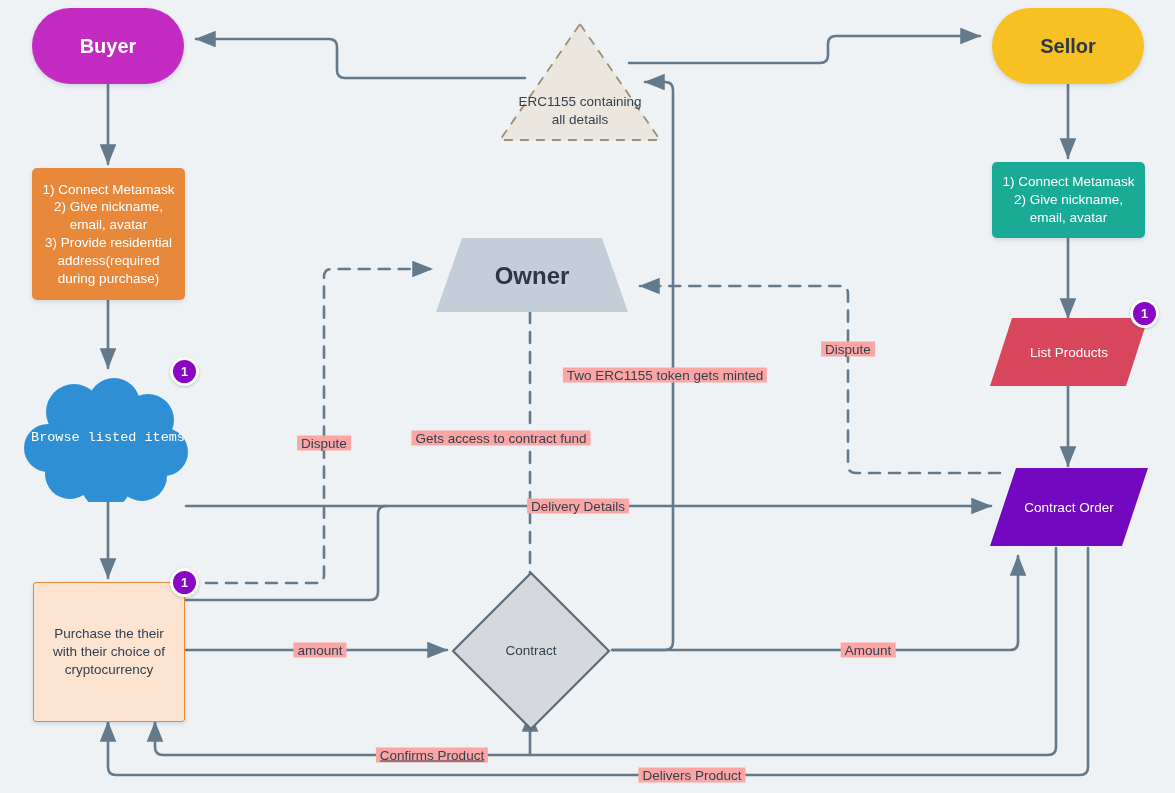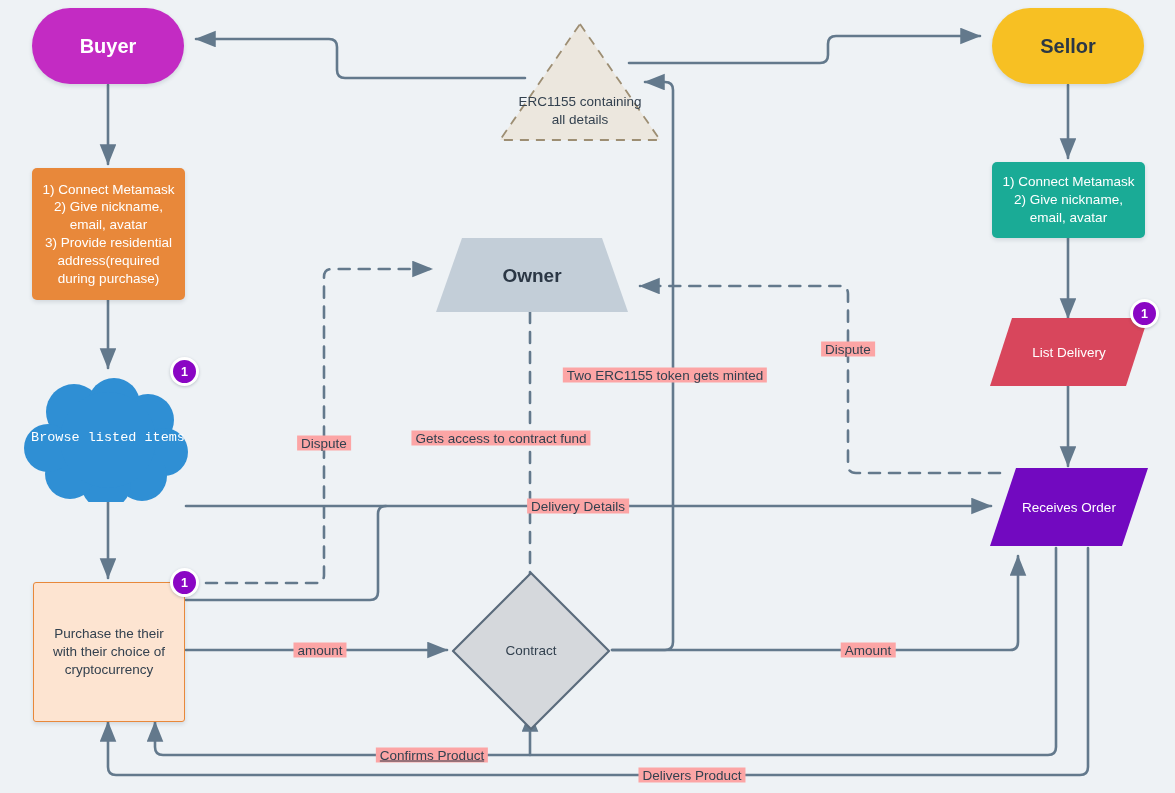--- a/index.html
+++ b/index.html
@@ -188,21 +188,21 @@
     <polygon points="85,6 165,122 5,122" fill="#ece7de" stroke="#9d8e73" stroke-width="1.8" stroke-dasharray="9 7"></polygon>
   </svg>
   <div class="shape-text" style="left:495px; top:88px; width:170px; height:46px; font-size:13.5px; color:#33414f;">
     <span class="node-label">ERC1155 containing
 all details</span>
   </div>
 
   <svg class="shape-svg" style="left:436px; top:238px; width:192px; height:76px;" viewBox="0 0 192 76">
     <polygon points="26,0 166,0 192,74 0,74" fill="#c3ced8"></polygon>
   </svg>
-  <div class="shape-text" style="left:436px; top:238px; width:192px; height:76px; font-size:19px; font-weight:bold; color:#2b3745;">
+  <div class="shape-text" style="left:436px; top:238px; width:192px; height:76px; font-size:24px; font-weight:bold; color:#2b3745;">
     <span class="node-label">Owner</span>
   </div>
 
   <div class="cloud-wrap" style="left:22px; top:374px; width:172px; height:128px;">
     <svg width="172" height="128" viewBox="0 0 172 128">
       <g fill="#2f8fd4">
         <circle cx="52" cy="38" r="28"></circle>
         <circle cx="92" cy="30" r="26"></circle>
         <circle cx="126" cy="46" r="26"></circle>
         <circle cx="142" cy="78" r="24"></circle>
@@ -213,28 +213,28 @@
         <circle cx="86" cy="66" r="48"></circle>
       </g>
     </svg>
     <span class="node-label">Browse listed items</span>
   </div>
 
   <svg class="shape-svg" style="left:990px; top:318px; width:158px; height:70px;" viewBox="0 0 158 70">
     <polygon points="22,0 158,0 136,68 0,68" fill="#d8465c"></polygon>
   </svg>
   <div class="shape-text" style="left:990px; top:318px; width:158px; height:70px; font-size:13.5px; color:#fff;">
-    <span class="node-label">List Delivery</span>
+    <span class="node-label">List Products</span>
   </div>
 
   <svg class="shape-svg" style="left:990px; top:468px; width:158px; height:80px;" viewBox="0 0 158 80">
     <polygon points="26,0 158,0 132,78 0,78" fill="#7209c0"></polygon>
   </svg>
   <div class="shape-text" style="left:990px; top:468px; width:158px; height:80px; font-size:13.5px; color:#fff;">
-    <span class="node-label">Receives Order</span>
+    <span class="node-label">Contract Order</span>
   </div>
 
   <div class="node rect" style="left:33px; top:582px; width:152px; height:140px; background:#fde4d1; border:1.6px solid #e8883a; color:#33414f; font-size:13.5px; padding:6px; border-radius:3px;">
     <span class="node-label">Purchase the their
 with their choice of
 cryptocurrency</span>
   </div>
 
   <svg class="shape-svg" style="left:450px; top:570px; width:162px; height:162px;" viewBox="0 0 162 162">
     <polygon points="81,3 159,81 81,159 3,81" fill="#d5d8dc" stroke="#5a6b7c" stroke-width="2.2" stroke-linejoin="round"></polygon>

